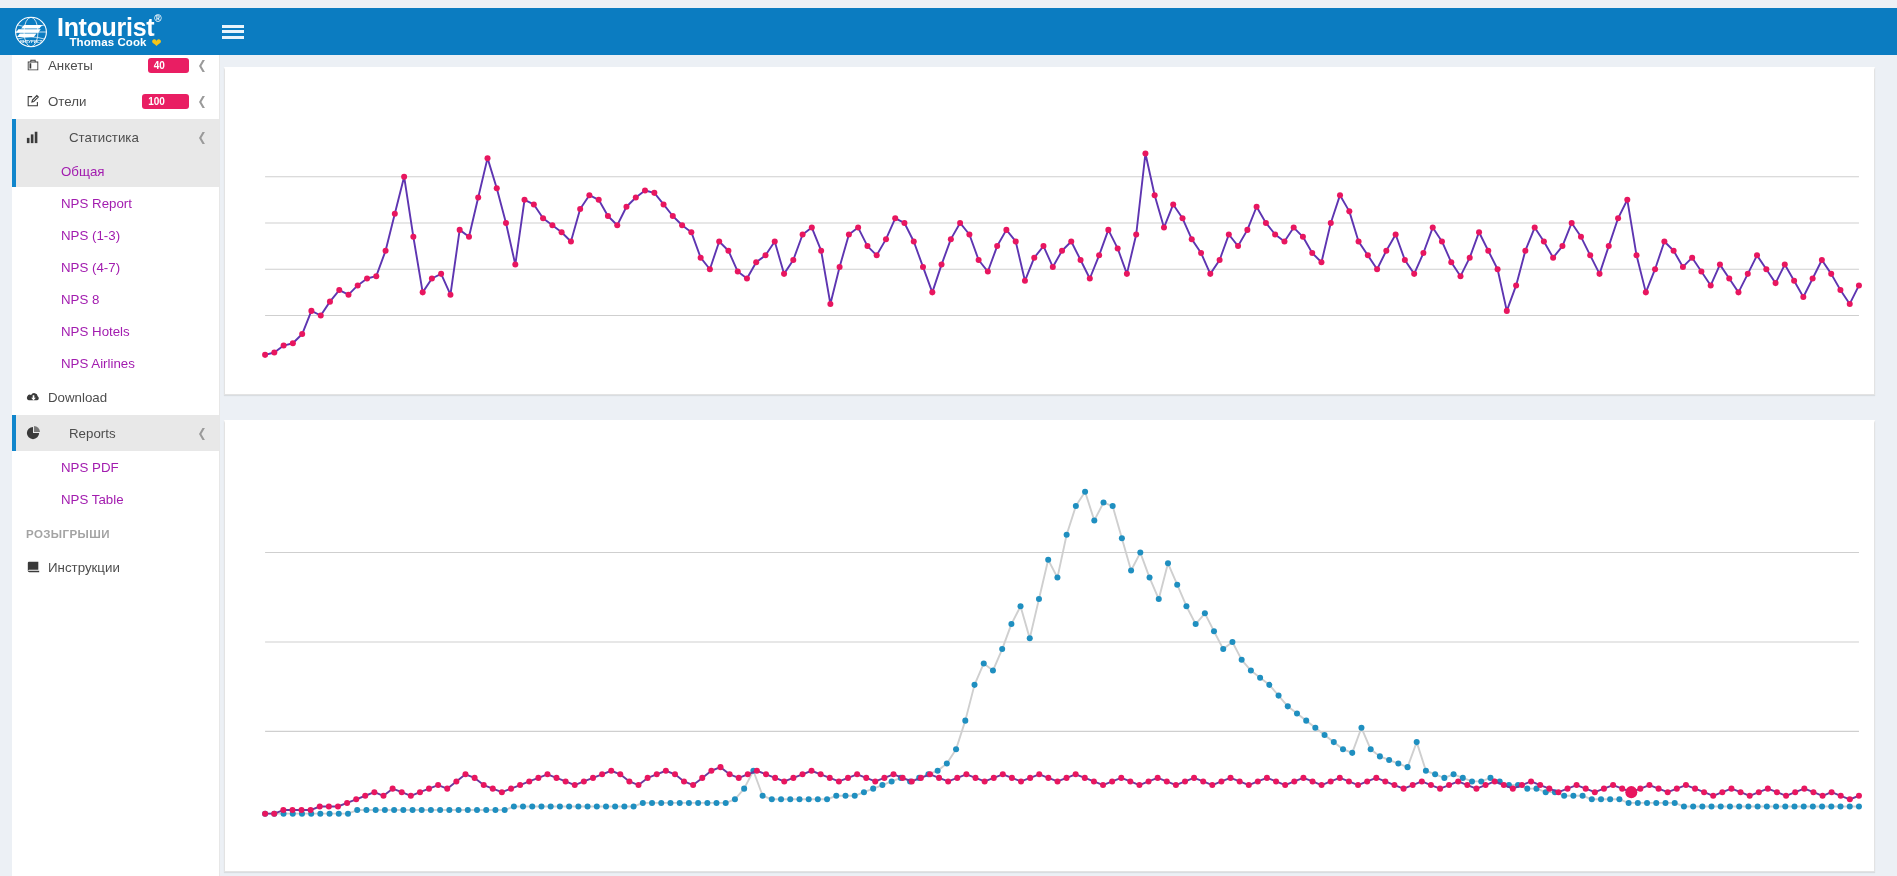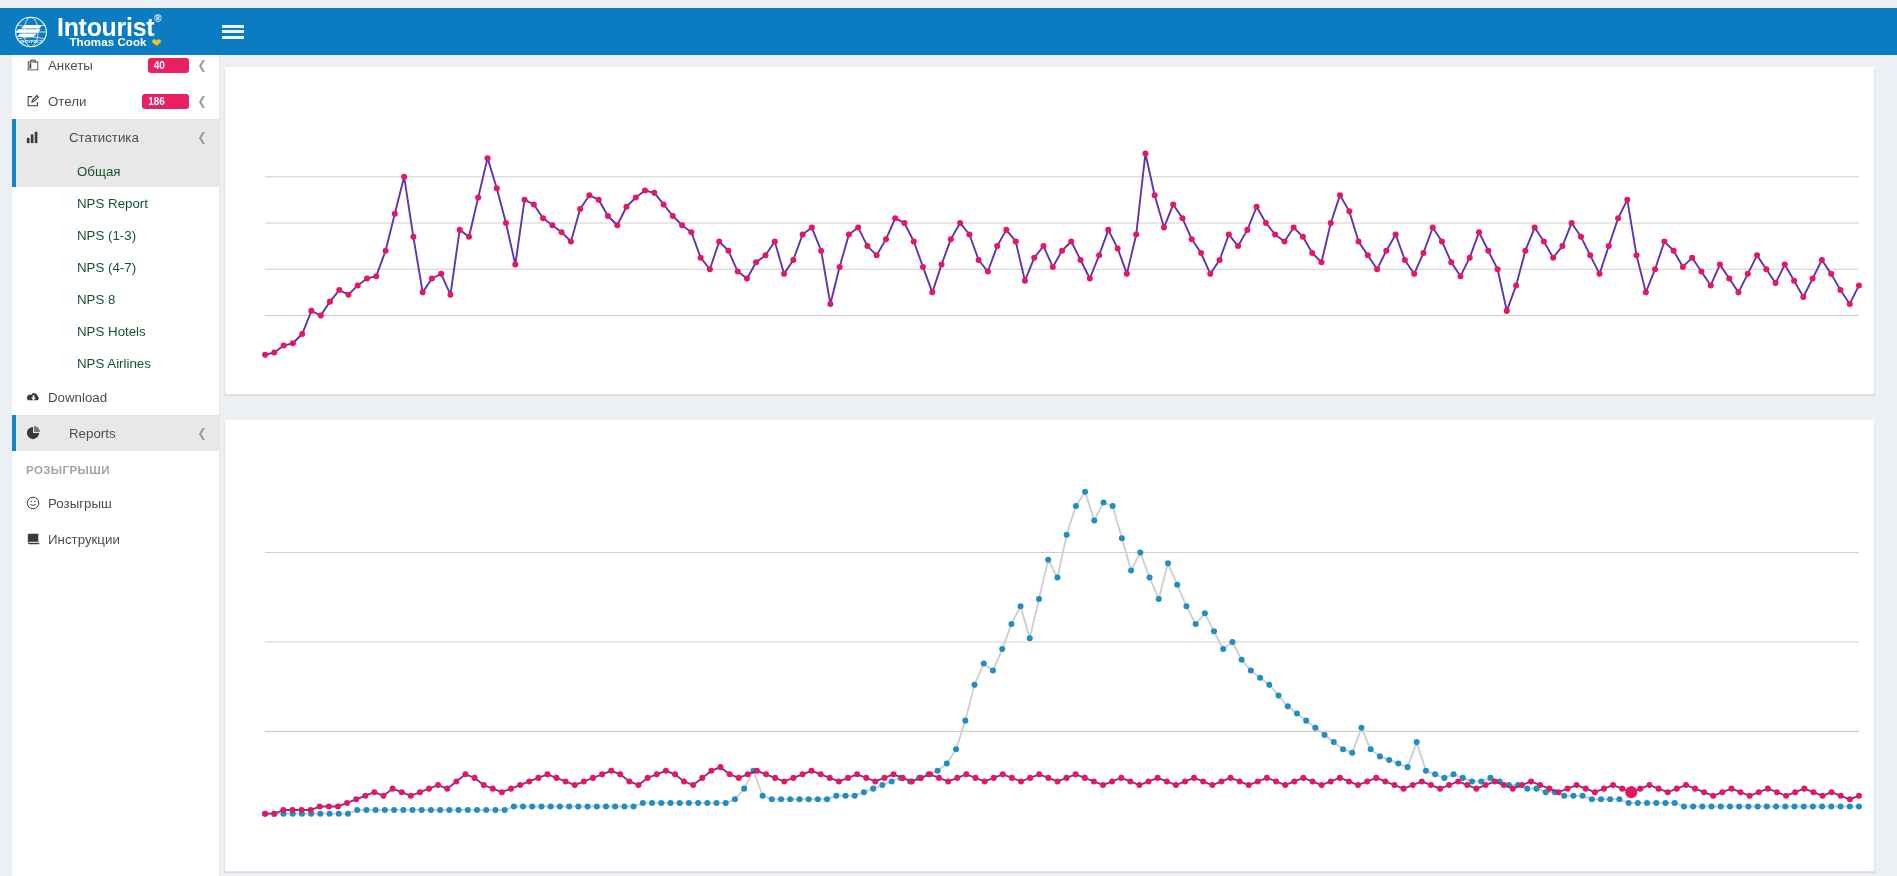--- a/index.html
+++ b/index.html
@@ -106,23 +106,23 @@
     color: #9a9a9a; font-size: 12px; line-height: 1;
     transform: scaleX(0.9);
   }
 
   
   .submenu { list-style: none; background: #e8e8e8; }
   .submenu.plain { background: #ffffff; }
   .sub-item {
     height: 32px;
     display: flex; align-items: center;
-    padding-left: 65px;
+    padding-left: 49px;
     font-size: 13.3px;
-    color: #14532d;
+    color: #a21caf;
     cursor: pointer;
     position: relative;
   }
   .sub-item.in-active-group { background: #e8e8e8; }
   .sub-item.in-active-group::before {
     content: ""; position: absolute; left: 0; top: 0;
     width: 4px; height: 100%; background: #1186cc;
   }
 
   .section-header {
@@ -209,21 +209,21 @@
       </li>
 
       <li class="menu-item">
         <span class="menu-icon">
           <svg width="14" height="14" viewBox="0 0 16 16">
               <path fill="none" stroke="#3a3a3a" stroke-width="1.2" d="M13 9v4.5H2.5V3H7"></path>
               <path fill="none" stroke="#3a3a3a" stroke-width="1.3" d="M9 8.5l5-5-1.6-1.6-5 5-.6 2.2z"></path>
             </svg>
         </span>
         <span class="menu-label">Отели</span>
-        <span class="menu-badge">186</span>
+        <span class="menu-badge">100</span>
         <span class="chevron">❮</span>
       </li>
 
       <li class="menu-item active">
         <span class="menu-icon">
           <svg width="14" height="14" viewBox="0 0 16 16">
               <rect x="1" y="9" width="3" height="6" fill="#3a3a3a"></rect>
               <rect x="5.5" y="5" width="3" height="10" fill="#3a3a3a"></rect>
               <rect x="10" y="2" width="3" height="13" fill="#3a3a3a"></rect>
             </svg>
@@ -274,34 +274,33 @@
         <span class="menu-icon">
           <svg width="14" height="14" viewBox="0 0 16 16">
               <path fill="#3a3a3a" d="M8 8V1a7 7 0 1 0 7 7H8z"></path>
               <path fill="#3a3a3a" d="M9.2 0v6.8H16A7 7 0 0 0 9.2 0z" opacity="0.65"></path>
             </svg>
         </span>
         <span class="menu-label">Reports</span>
         <span class="chevron">❮</span>
       </li>
 
+      <li>
+        <ul class="submenu plain">
+          <li class="sub-item">
+            <span>NPS PDF</span>
+          </li>
+          <li class="sub-item">
+            <span>NPS Table</span>
+          </li>
+        </ul>
+      </li>
 
       <li class="section-header">РОЗЫГРЫШИ</li>
 
-      <li class="menu-item">
-        <span class="menu-icon">
-          <svg width="14" height="14" viewBox="0 0 16 16">
-              <circle cx="8" cy="8" r="6.6" fill="none" stroke="#3a3a3a" stroke-width="1.1"></circle>
-              <circle cx="5.8" cy="6.3" r="0.85" fill="#3a3a3a"></circle>
-              <circle cx="10.2" cy="6.3" r="0.85" fill="#3a3a3a"></circle>
-              <path d="M5 9.6q3 2.4 6 0" fill="none" stroke="#3a3a3a" stroke-width="1.1"></path>
-            </svg>
-        </span>
-        <span class="menu-label">Розыгрыш</span>
-      </li>
 
       <li class="menu-item">
         <span class="menu-icon">
           <svg width="15" height="14" viewBox="0 0 17 16">
               <path fill="#3a3a3a" d="M2 3.5C2 2.6 2.8 2 3.8 2H14v9H4.2c-1 0-1.8.5-2.2 1.1V3.5z"></path>
               <path fill="#3a3a3a" d="M2 12.4c0 .9.8 1.6 1.8 1.6H15v-1.6H3.8c-.6 0-1.1-.2-1.8-.6v.6z"></path>
             </svg>
         </span>
         <span class="menu-label">Инструкции</span>
       </li>

